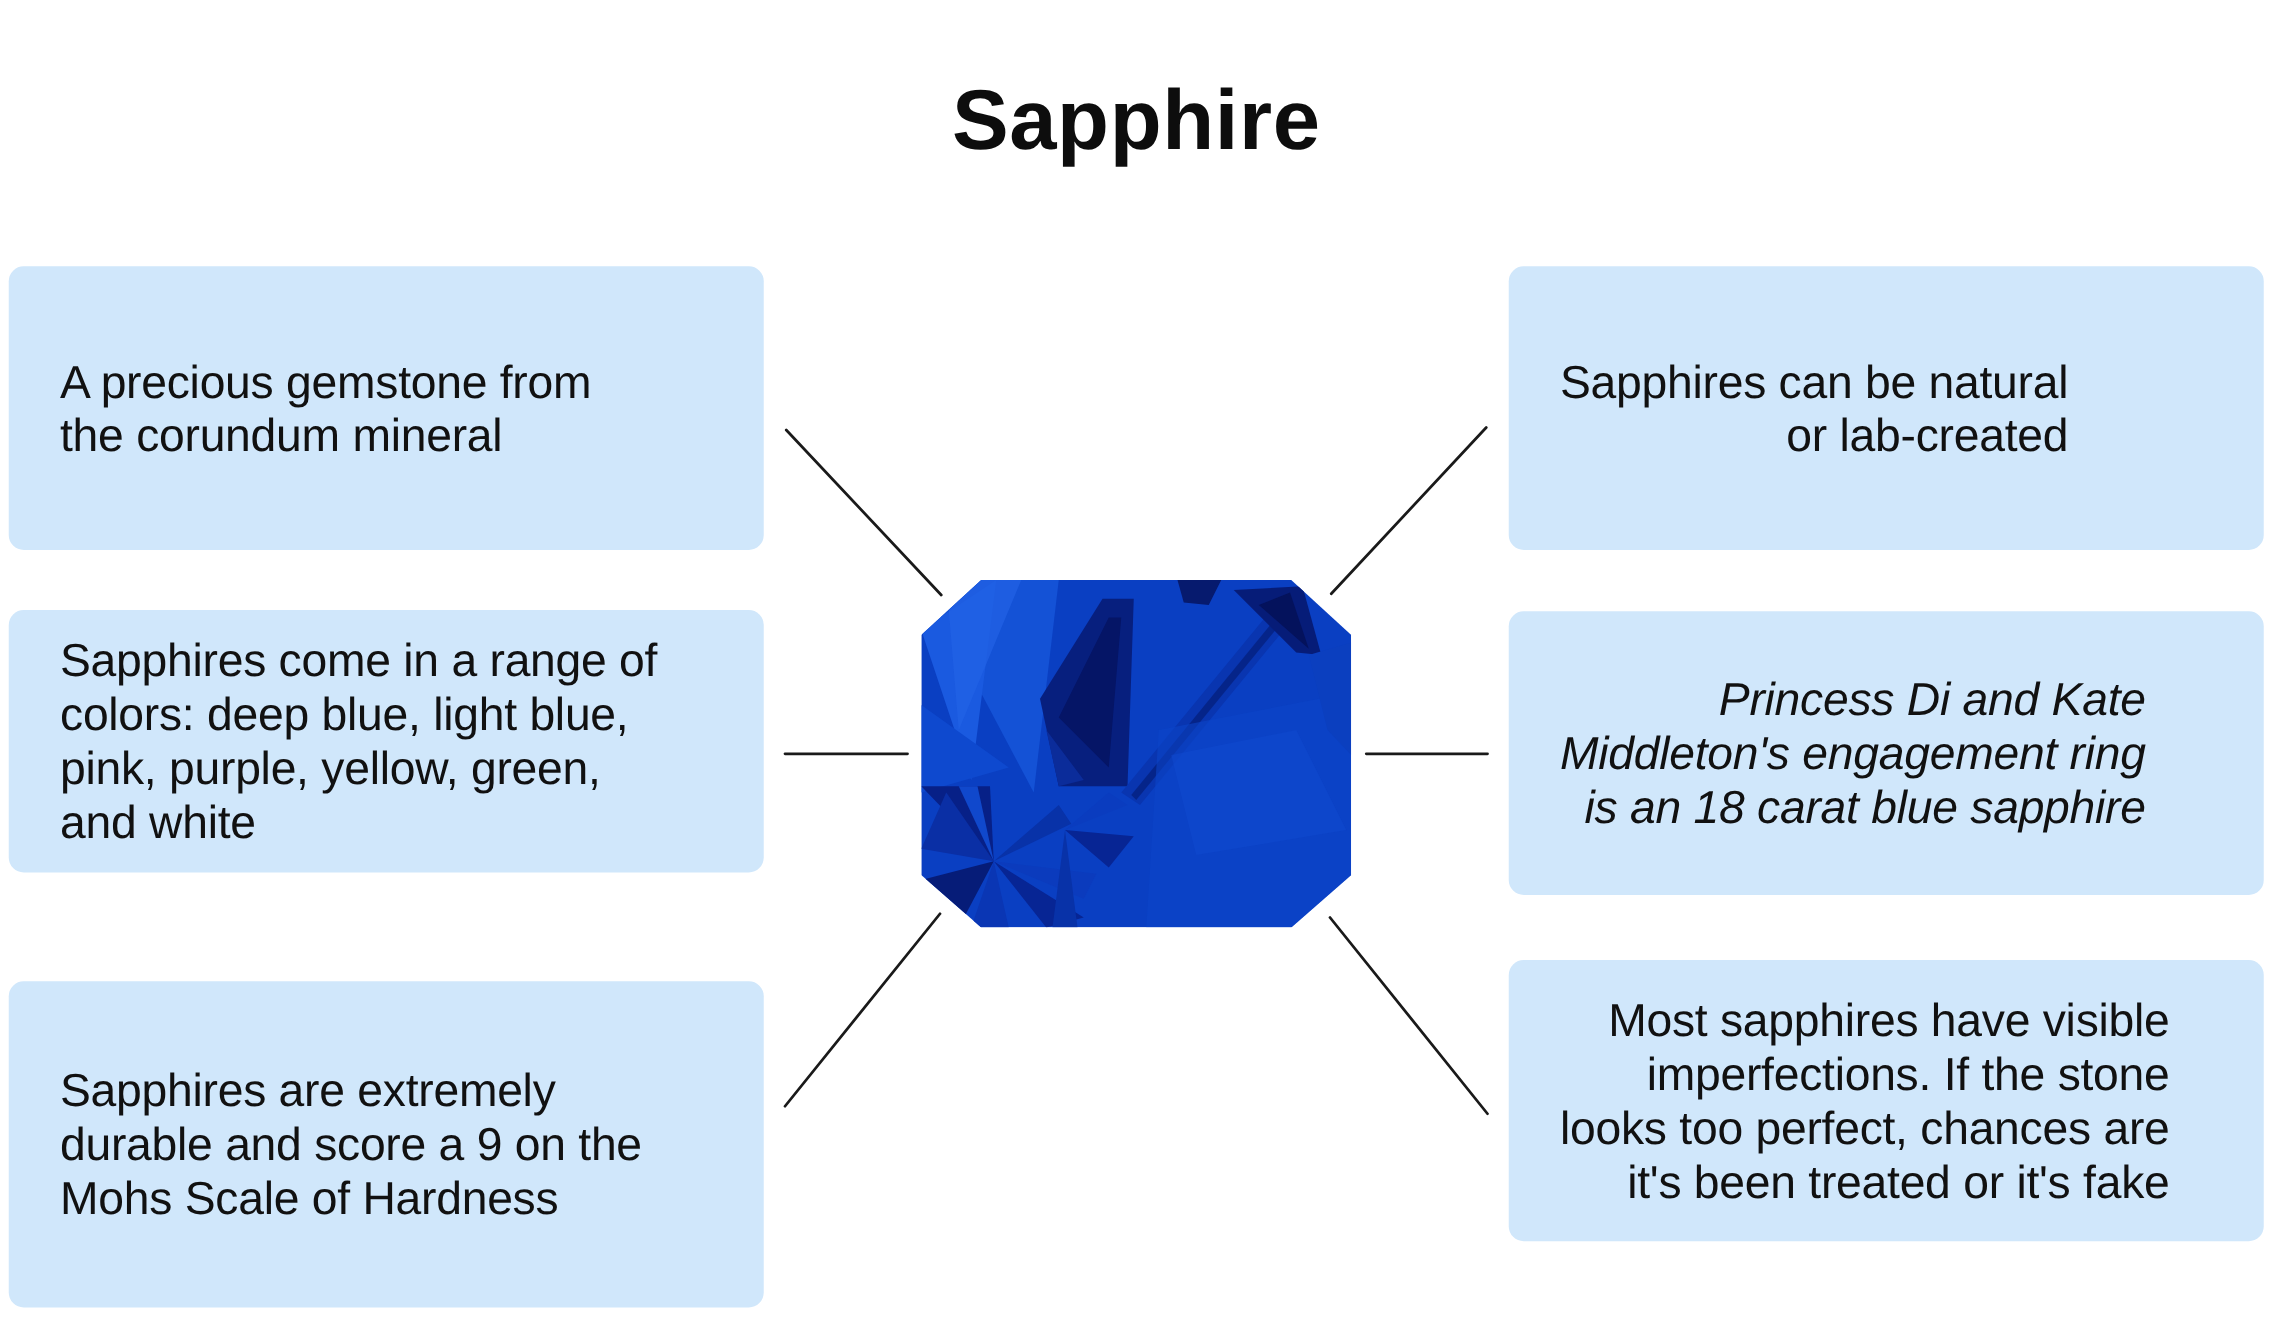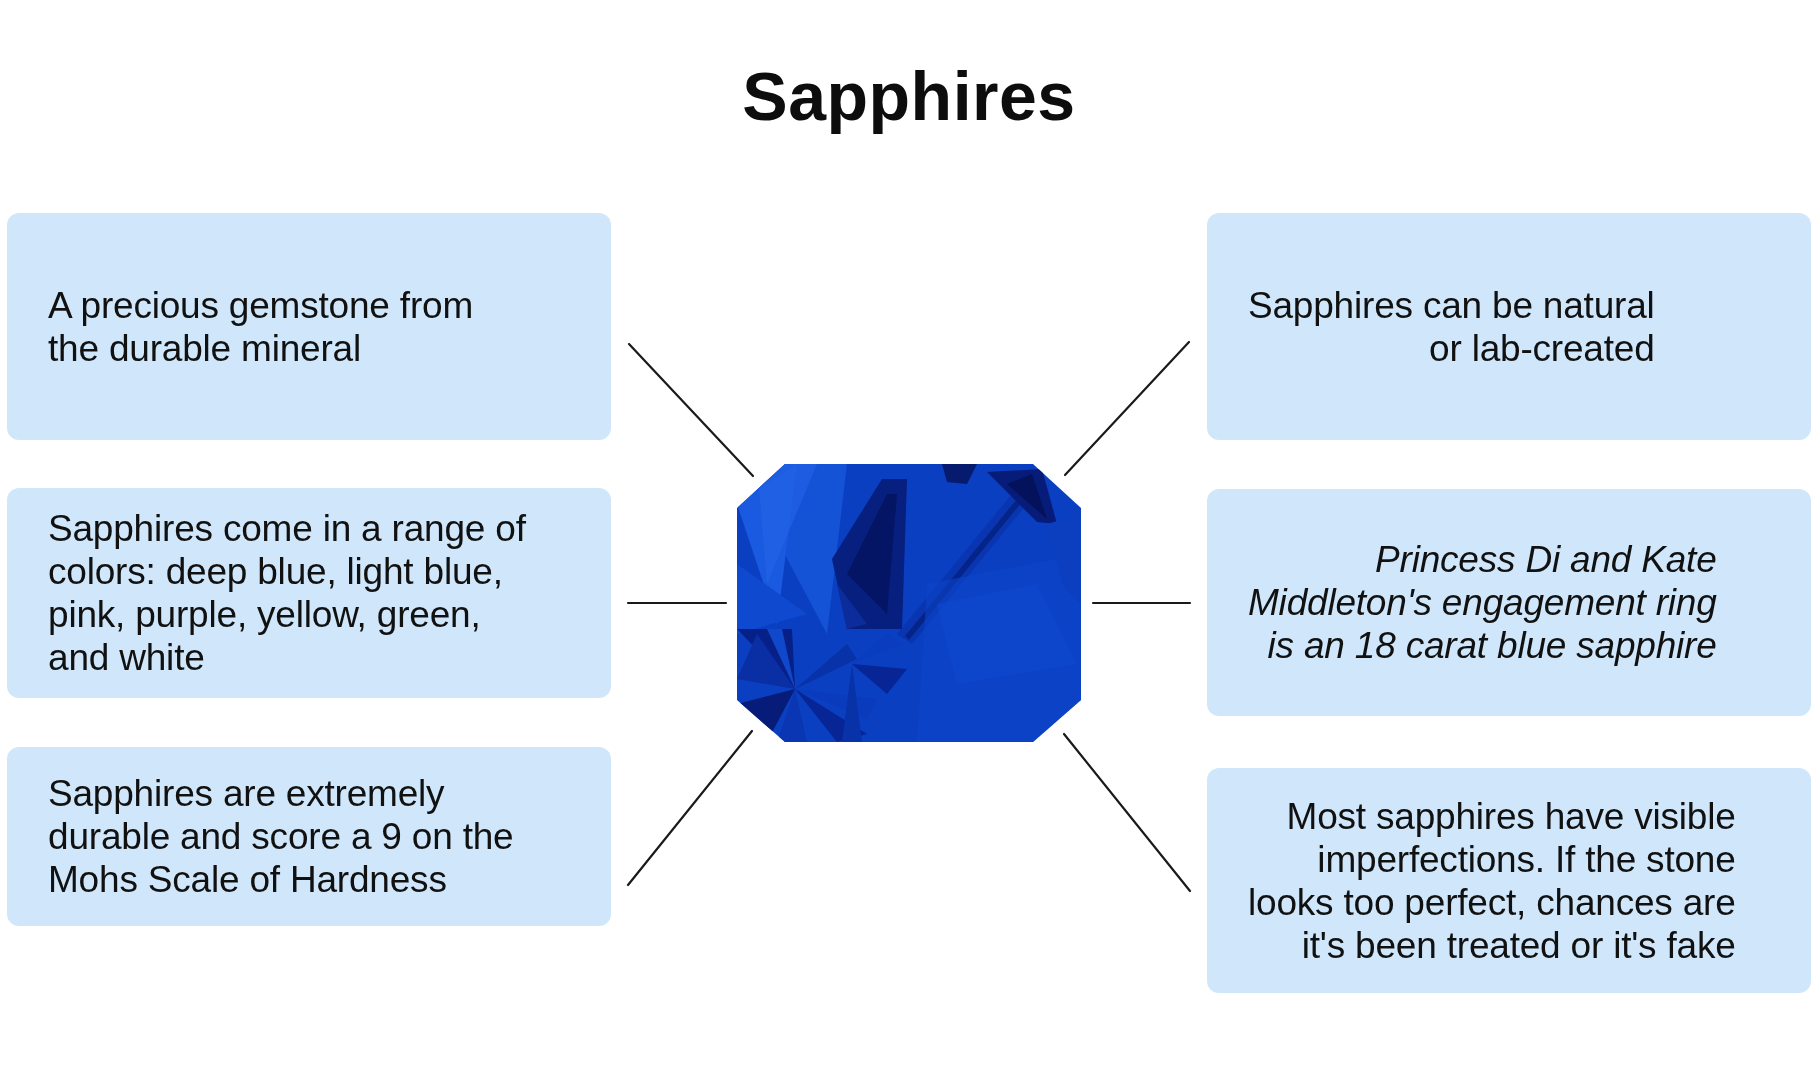--- a/index.html
+++ b/index.html
@@ -59,33 +59,33 @@
       top: 464px;
       width: 344px;
       height: 278px;
     }
   </style>
 </head>
 <body>
 
 <div>
 
-  <div class="title">Sapphires</div>
+  <div class="title">Sapphire</div>
 
   <div class="fact-box left" style="top:213px;height:227px;">
     <div class="fact-text">A precious gemstone from
-the durable mineral</div>
+the corundum mineral</div>
   </div>
   <div class="fact-box left" style="top:488px;height:210px;">
     <div class="fact-text">Sapphires come in a range of
 colors: deep blue, light blue,
 pink, purple, yellow, green,
 and white</div>
   </div>
-  <div class="fact-box left" style="top:747px;height:179px;">
+  <div class="fact-box left" style="top:785px;height:261px;">
     <div class="fact-text">Sapphires are extremely
 durable and score a 9 on the
 Mohs Scale of Hardness</div>
   </div>
 
   <div class="fact-box right" style="top:213px;height:227px;">
     <div class="fact-text">Sapphires can be natural
 or lab-created</div>
   </div>
   <div class="fact-box right" style="top:489px;height:227px;font-style:italic;">

